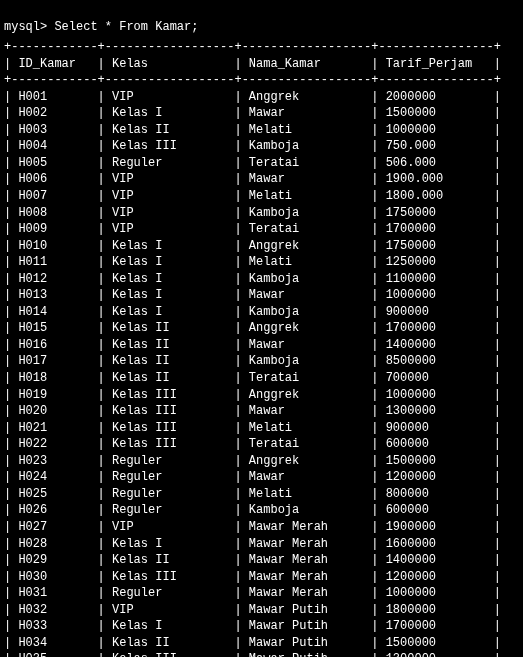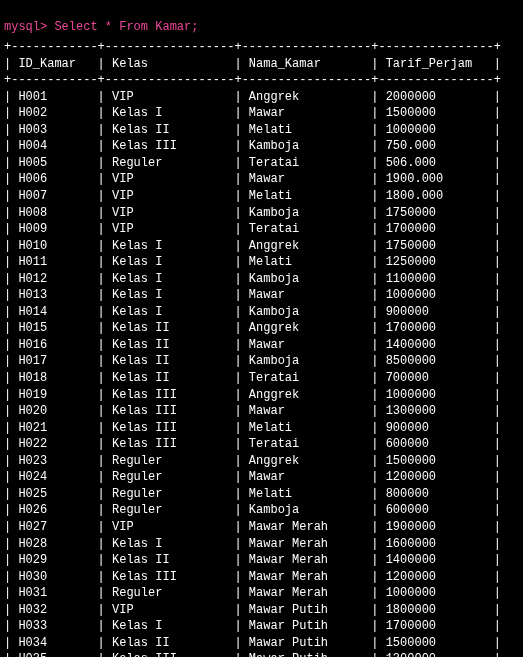--- a/index.html
+++ b/index.html
@@ -11,21 +11,21 @@
       width: 523px;
       min-height: 657px;
       overflow-x: hidden;
     }
     .terminal {
       padding: 2px 4px;
       white-space: pre;
       line-height: 1.38;
     }
     .prompt-line {
-      color: #ec4899;
+      color: #ffffff;
     }
   </style>
 </head>
 <body>
 
 <div class="terminal">
 <span class="prompt-line">mysql&gt; Select * From Kamar;</span>
 </div>
 <div class="terminal" id="table-output">+------------+------------------+------------------+----------------+
 | ID_Kamar   | Kelas            | Nama_Kamar       | Tarif_Perjam   |

